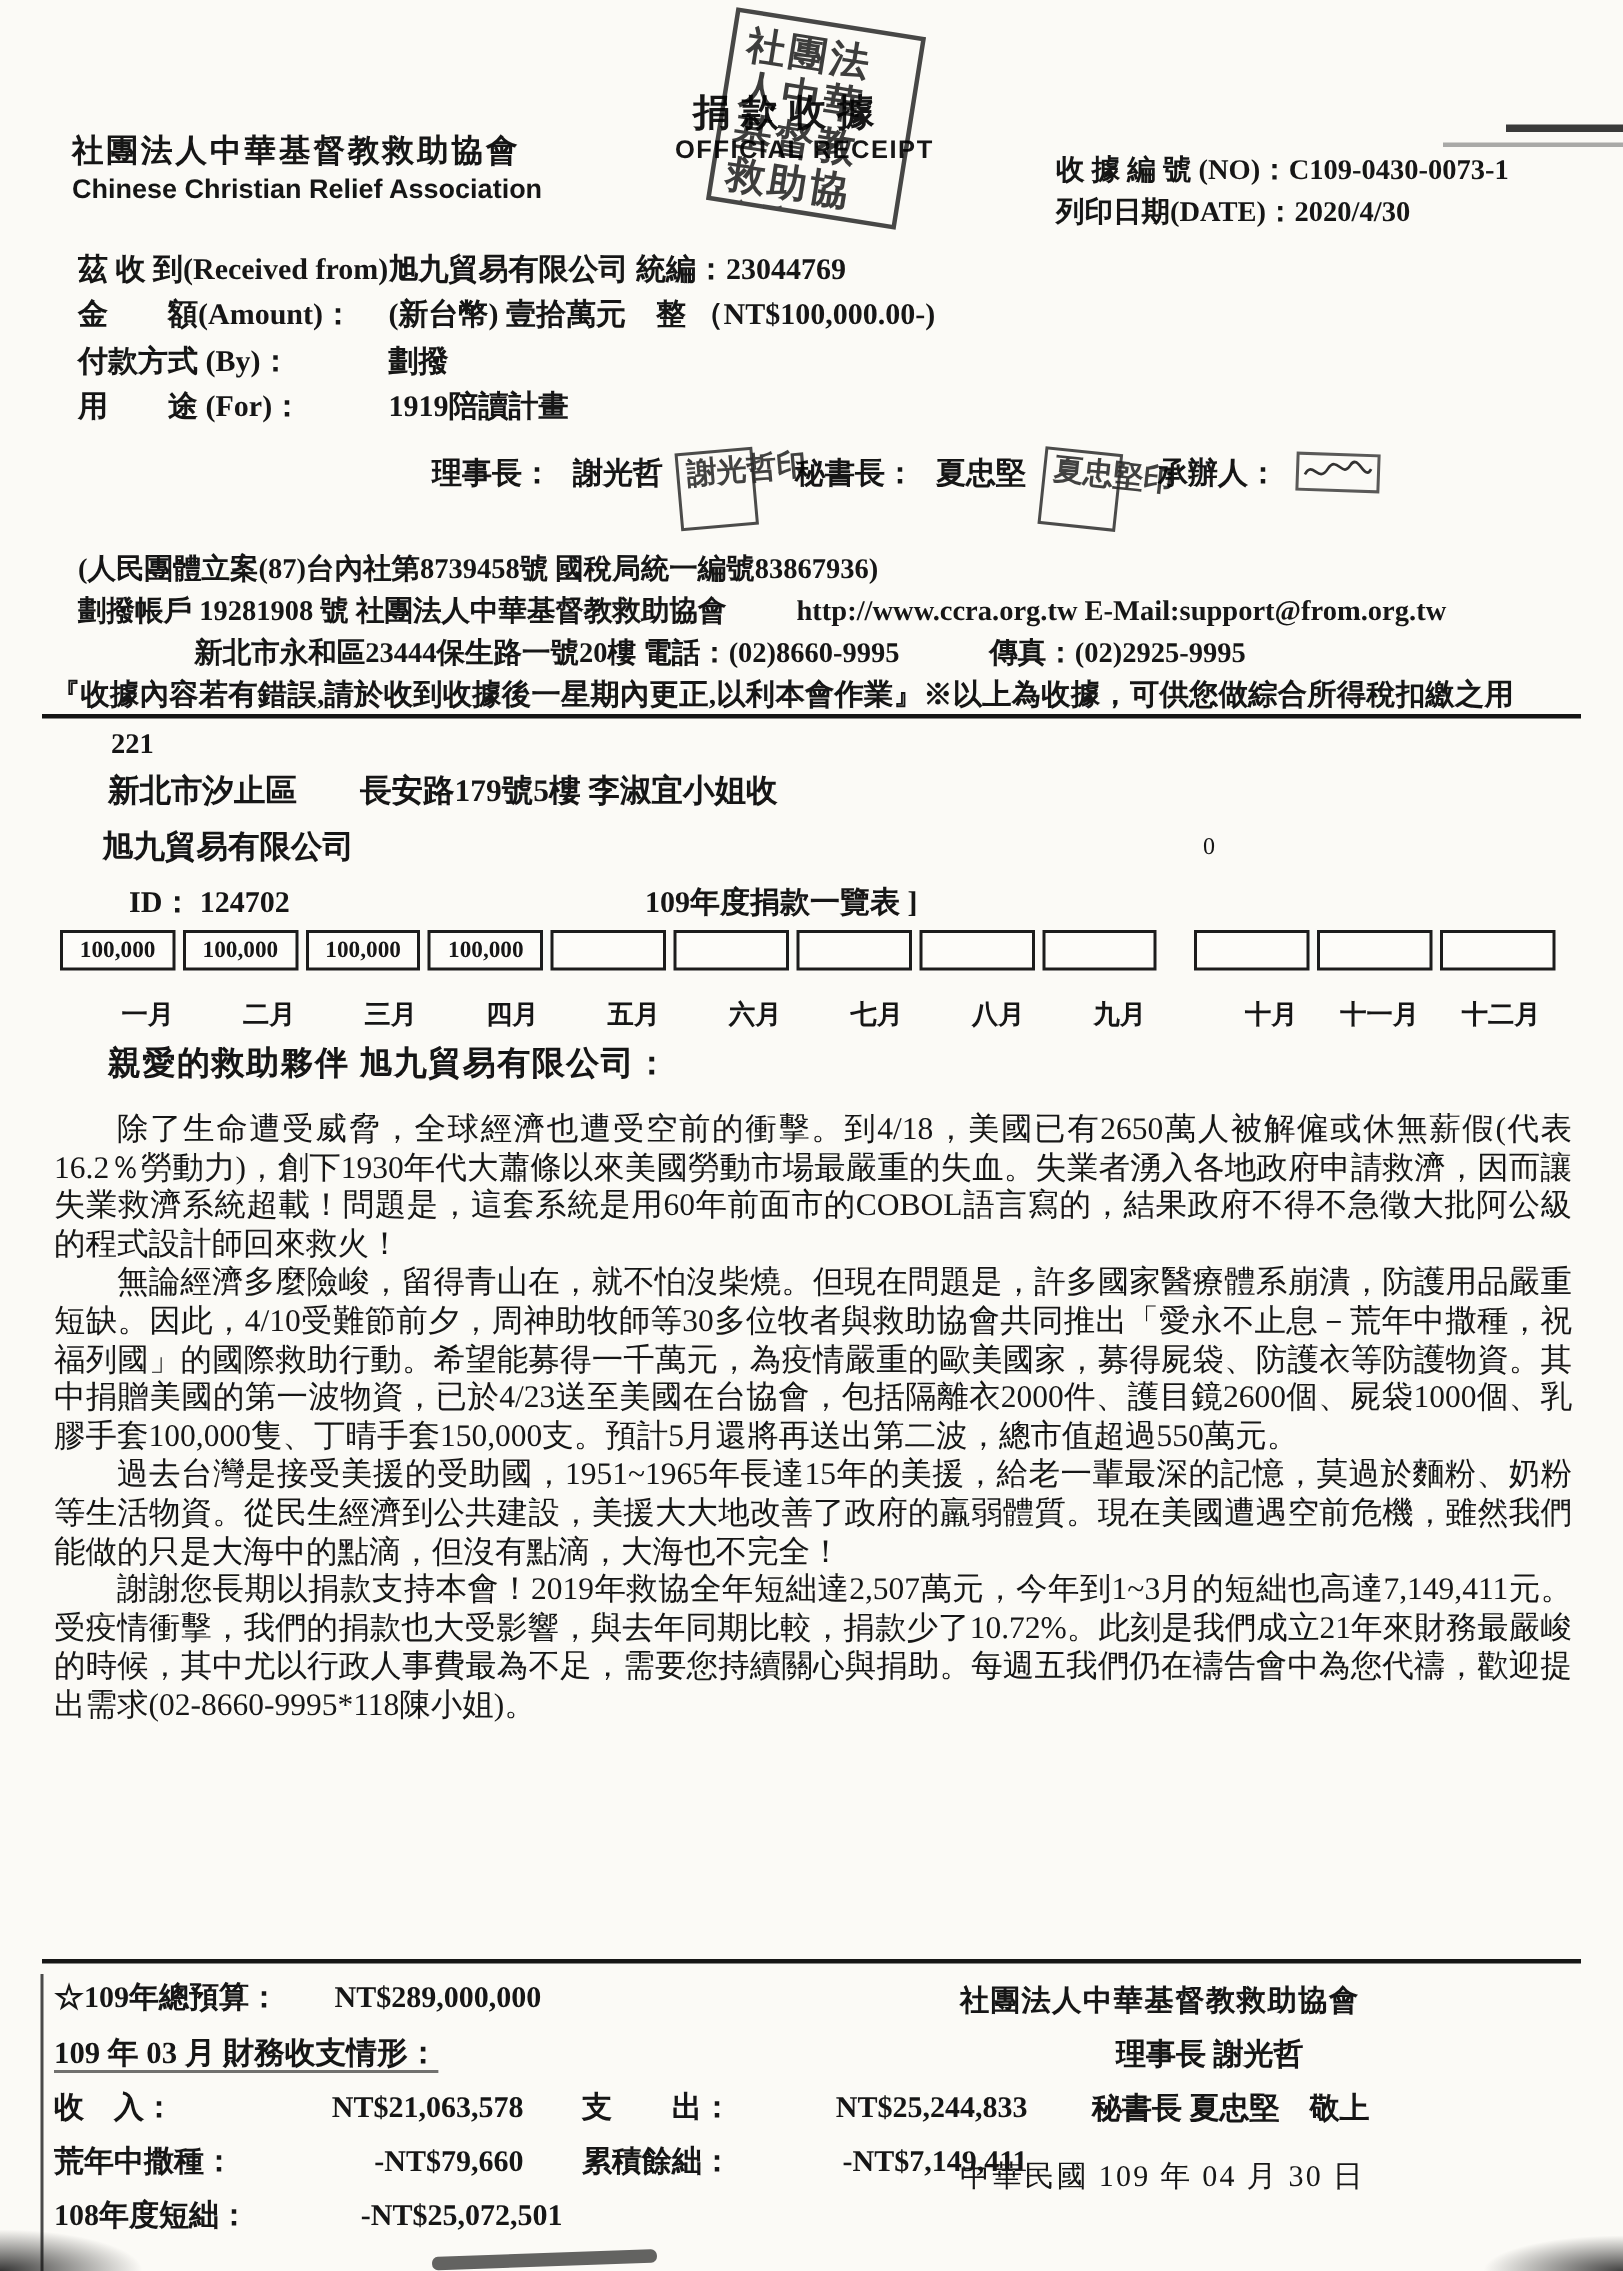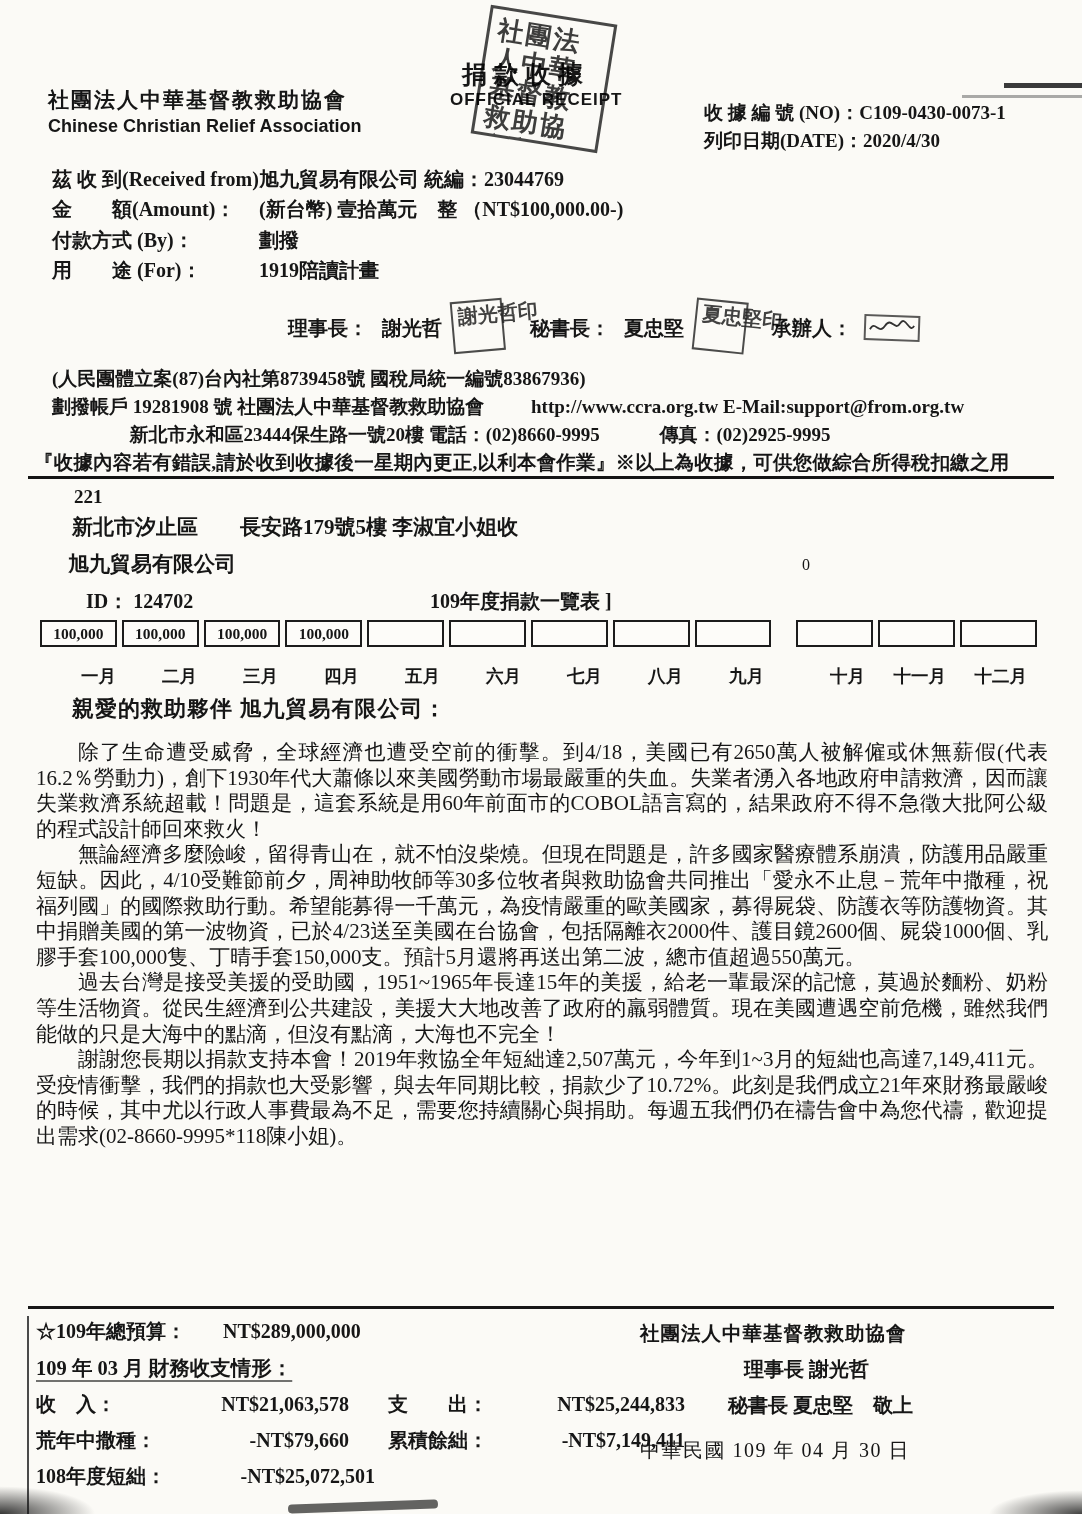--- a/index.html
+++ b/index.html
@@ -26,21 +26,21 @@
   .org-en { left:48px; top:116px; font-size:18px; font-weight:bold; font-family:"Liberation Sans","DejaVu Sans",sans-serif; }
   .receipt-no { left:704px; top:100px; font-size:19px; font-weight:600; }
   .print-date { left:704px; top:128px; font-size:19px; font-weight:600; }
 
   
   .field-row { position:absolute; left:52px; font-size:20px; font-weight:600; white-space:nowrap; }
   .field-label { display:inline-block; width:202px; }
   .fr-0 { top:166px; } .fr-1 { top:196px; } .fr-2 { top:227px; } .fr-3 { top:257px; }
 
   
-  .officers { left:288px; top:302px; display:flex; align-items:center; font-size:20px; font-weight:600; white-space:nowrap; }
+  .officers { left:288px; top:302px; display:flex; font-size:20px; font-weight:600; white-space:nowrap; }
   .officers .name { margin-left:14px; }
   .seal-sm {
     display:inline-block; width:52px; height:52px; margin:0 26px 0 10px;
     border:2.5px solid rgba(45,45,45,.85); color:rgba(40,40,40,.88);
     font-size:20px; line-height:23px; font-weight:bold; padding:2px 5px;
     word-break:break-all; transform:rotate(-5deg) translateY(-2px);
     mix-blend-mode:multiply;
   }
   .seal-sm.s2 { transform:rotate(6deg) translateY(-2px); }
   .seal-handler {

